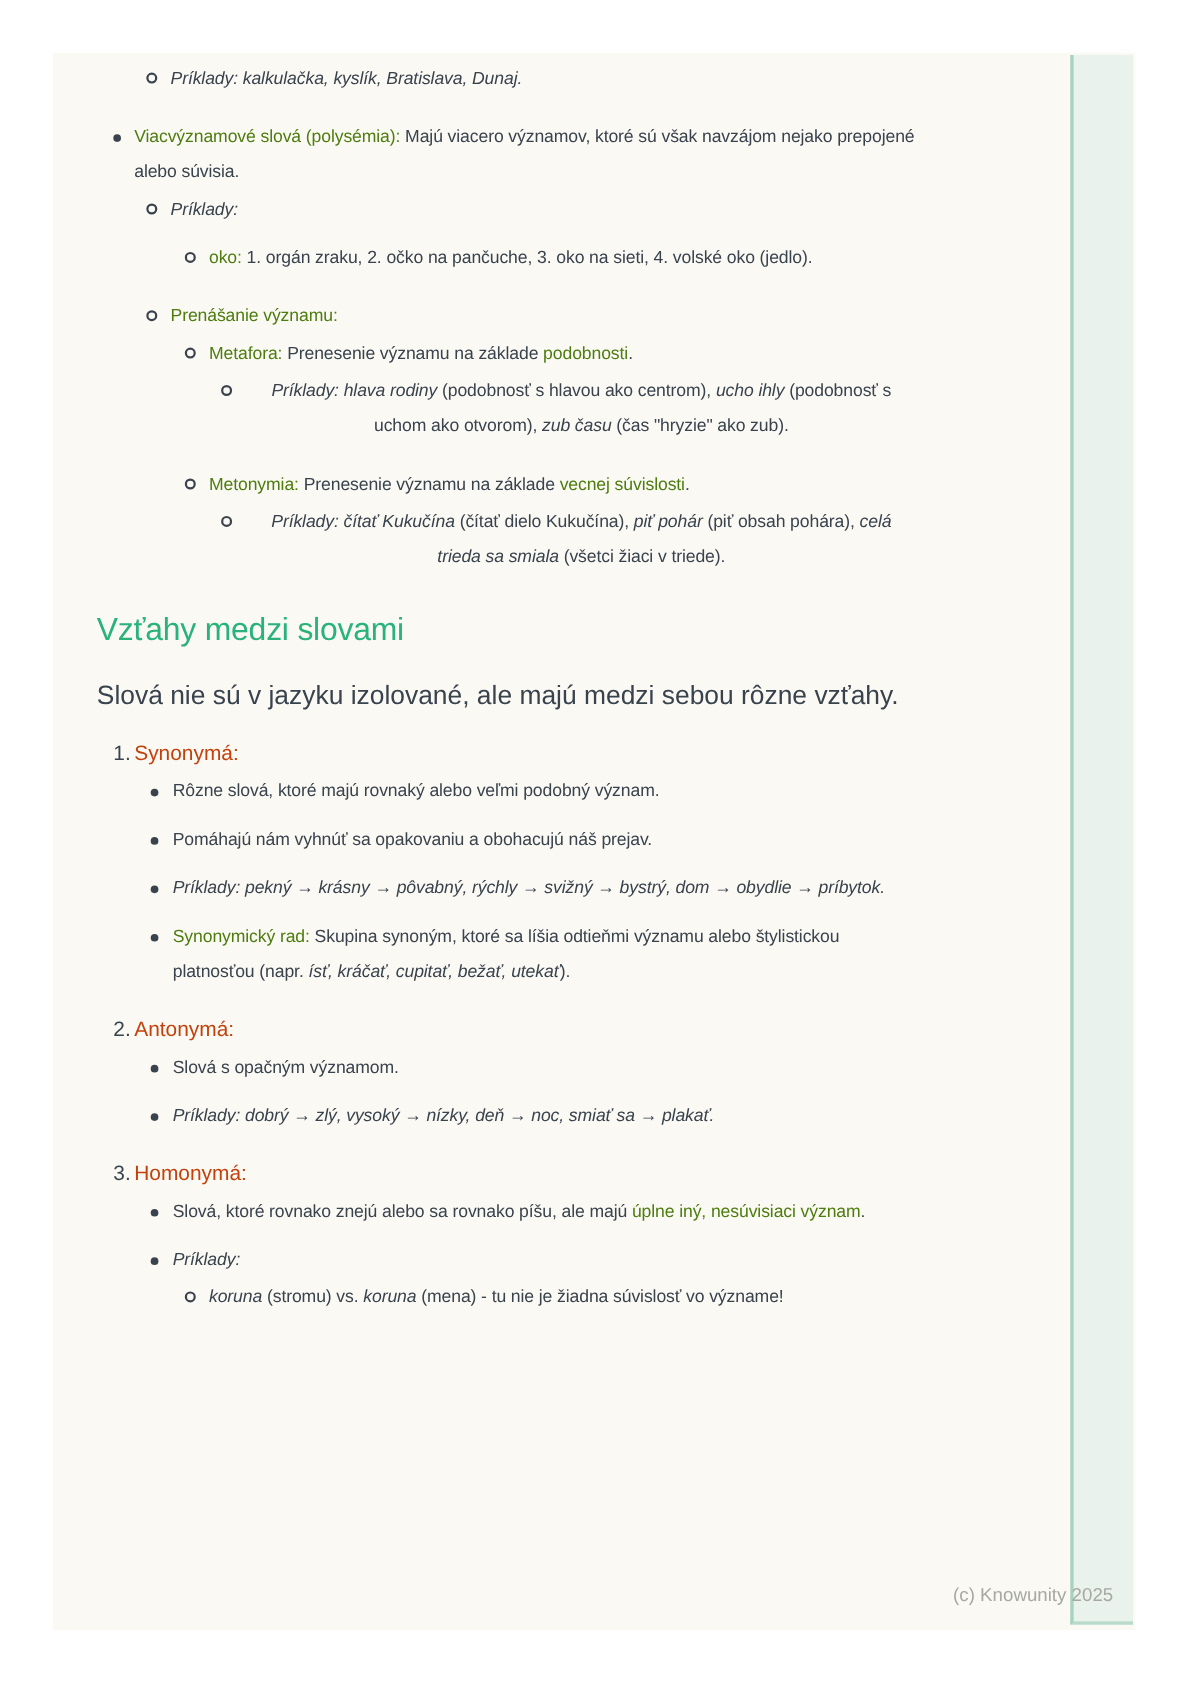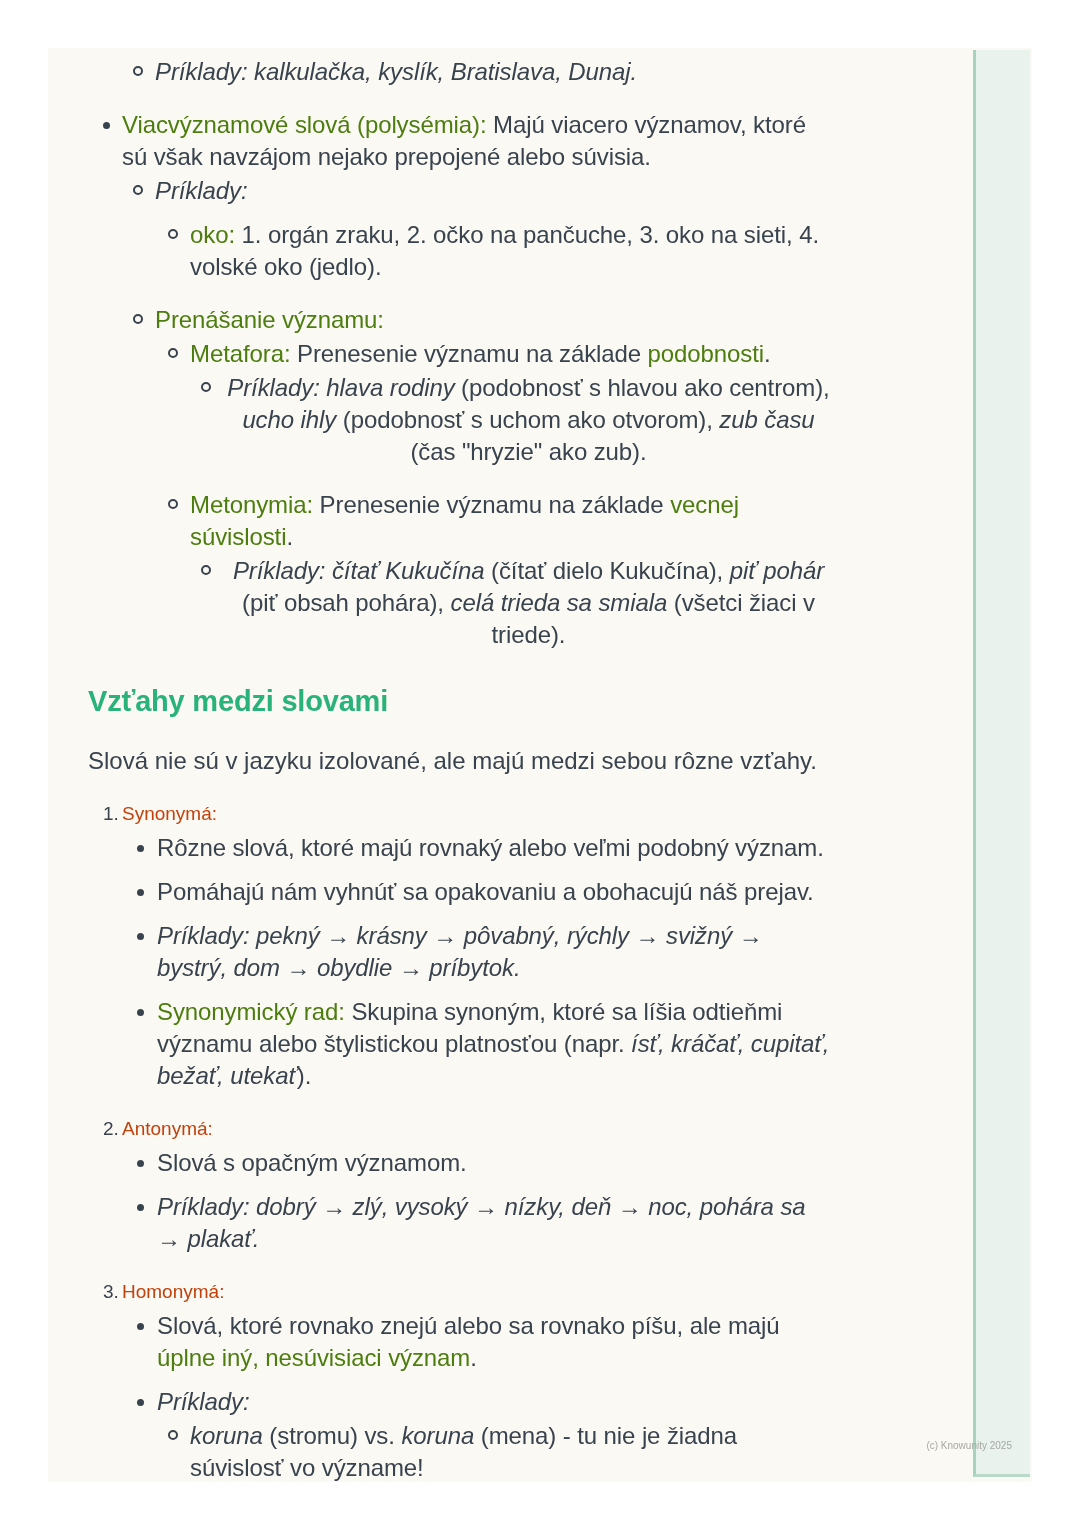--- a/index.html
+++ b/index.html
@@ -2,21 +2,21 @@
 <html><head>
 <meta charset="utf-8">
 <style>
   html,body{margin:0;padding:0;}
   .page{position:relative;width:1080px;height:1528px;background:#ffffff;overflow:hidden;
         font-family:"Liberation Sans",sans-serif;color:#39434e;}
   .card{position:absolute;left:48px;top:48px;width:984px;height:1434px;background:#fbf9f3;}
   .strip{position:absolute;right:2px;top:2px;bottom:5px;width:54px;background:#e9f2ec;
          border-left:3px solid #a7d2bf;border-bottom:3px solid #b9dacb;}
   .content{position:absolute;left:0;top:8px;right:0;}
-  .item{position:relative;font-size:24px;line-height:32px;letter-spacing:-0.1px;
+  .item{position:relative;font-size:16px;line-height:32px;letter-spacing:-0.1px;
         margin-top:12px;padding-right:200px;}
   .lvl1{padding-left:74px;}
   .lvl2{padding-left:107px;}
   .lvl3{padding-left:142px;}
   .lvl4{padding-left:177px;text-align:center;}
   .n1{padding-left:109px;}
   .n2{padding-left:142px;}
   .mt0{margin-top:0;}
   .tight{margin-top:2px;}
   .loose{margin-top:21px;}
@@ -26,27 +26,27 @@
                   box-sizing:border-box;background:transparent;}
   .lvl1.disc::before{left:55px;}
   .lvl2.circle::before{left:85px;}
   .lvl3.circle::before{left:120px;}
   .lvl4.circle::before{left:153px;}
   .n1.disc::before{left:89px;}
   .n2.circle::before{left:120px;}
   .b{font-weight:400;color:#4d7c0f;}
   .i{font-style:italic;}
   .heading{margin:31px 0 25px 0;padding-left:40px;font-size:29px;line-height:38px;
-           font-weight:700;color:#29b279;letter-spacing:-0.2px;}
+           font-weight:400;color:#29b279;letter-spacing:-0.2px;}
   .intro{margin:0;padding:0 200px 0 40px;font-size:24px;line-height:32px;}
   .num-item{position:relative;margin-top:21px;padding-left:74px;padding-right:200px;
             font-size:19px;line-height:32px;}
   .num{position:absolute;left:55px;font-weight:400;color:#39434e;}
   .nlabel{font-weight:400;color:#c2410c;}
-  .watermark{position:absolute;top:1440px;right:68px;font-size:10px;color:#a5a9a2;z-index:3;}
+  .watermark{position:absolute;top:1440px;right:68px;font-size:17px;color:#a5a9a2;z-index:3;}
 </style>
 </head>
 <body>
 
 <div class="page">
   <div class="card">
     <div class="strip"></div>
     <div class="content">
 
       <div class="item lvl2 circle mt0"><span class="i">Príklady: kalkulačka, kyslík, Bratislava, Dunaj.</span></div>
@@ -69,21 +69,21 @@
       <div class="item n1 disc tight"><span>Rôzne slová, ktoré majú rovnaký alebo veľmi podobný význam.</span></div>
       <div class="item n1 disc"><span>Pomáhajú nám vyhnúť sa opakovaniu a obohacujú náš prejav.</span></div>
       <div class="item n1 disc"><span class="i">Príklady: pekný → krásny → pôvabný, rýchly → svižný → bystrý, dom → obydlie → príbytok.</span></div>
       <div class="item n1 disc"><span class="b">Synonymický rad:</span><span> Skupina synoným, ktoré sa líšia odtieňmi významu alebo štylistickou platnosťou (napr. </span><span class="i">ísť, kráčať, cupitať, bežať, utekať</span><span>).</span></div>
 
       <div class="num-item">
         <span class="num">2.</span>
         <span class="nlabel">Antonymá:</span>
       </div>
       <div class="item n1 disc tight"><span>Slová s opačným významom.</span></div>
-      <div class="item n1 disc"><span class="i">Príklady: dobrý → zlý, vysoký → nízky, deň → noc, pohára sa → plakať.</span></div>
+      <div class="item n1 disc"><span class="i">Príklady: dobrý → zlý, vysoký → nízky, deň → noc, smiať sa → plakať.</span></div>
 
       <div class="num-item">
         <span class="num">3.</span>
         <span class="nlabel">Homonymá:</span>
       </div>
       <div class="item n1 disc tight"><span>Slová, ktoré rovnako znejú alebo sa rovnako píšu, ale majú </span><span class="b">úplne iný, nesúvisiaci význam</span><span>.</span></div>
       <div class="item n1 disc"><span class="i">Príklady:</span></div>
       <div class="item n2 circle tight"><span class="i">koruna </span><span>(stromu) vs. </span><span class="i">koruna </span><span>(mena) - tu nie je žiadna súvislosť vo význame!</span></div>
 
     </div>

